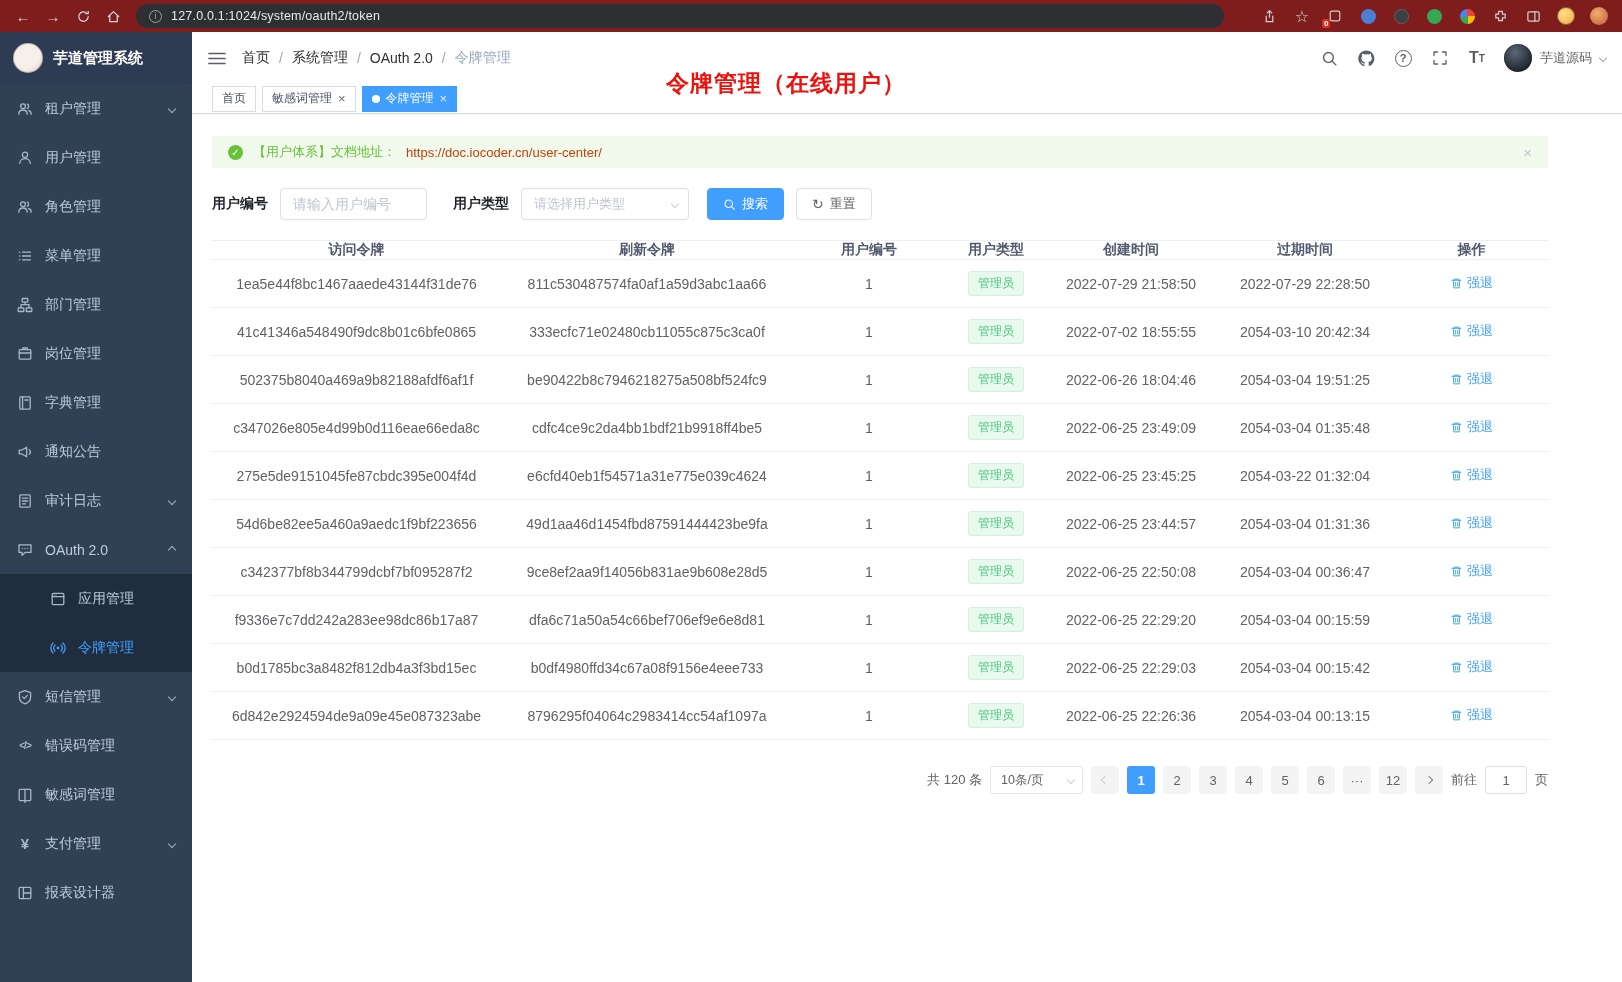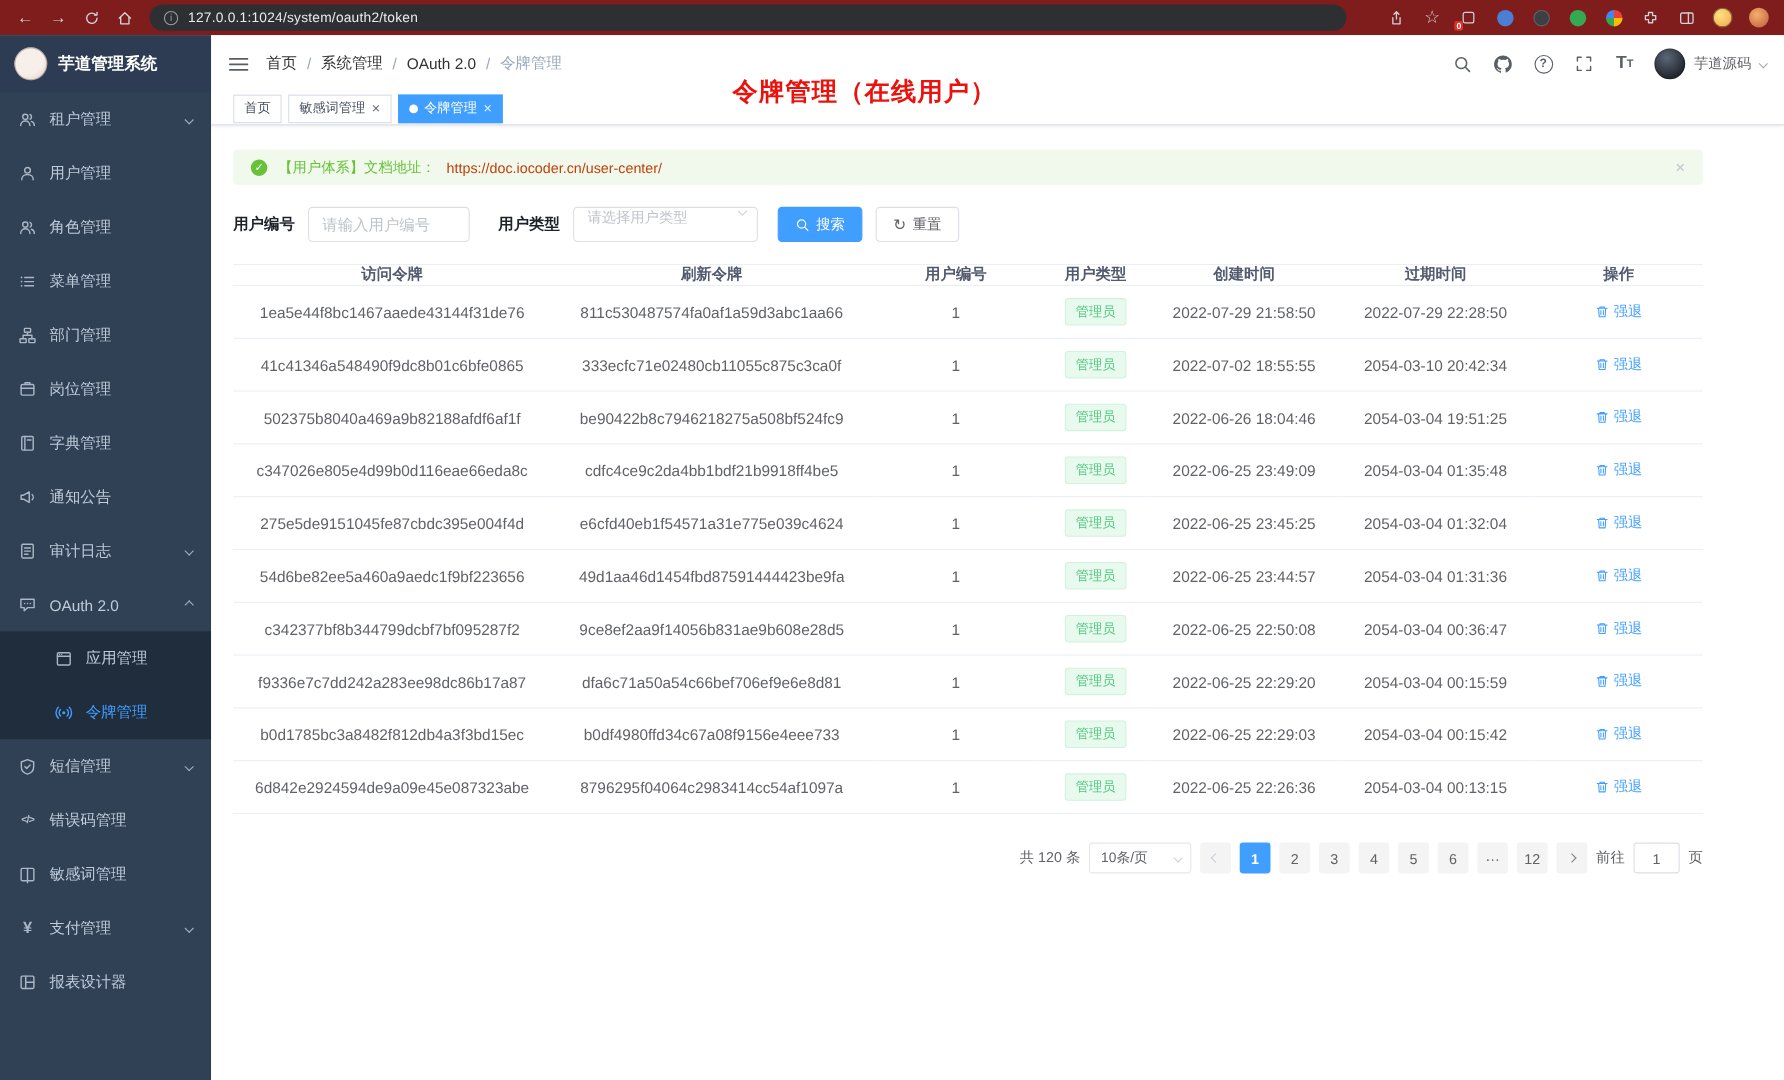--- a/index.html
+++ b/index.html
@@ -84,21 +84,21 @@
   .alert { height:32px; background:#f0f9eb; border-radius:4px; display:flex; align-items:center; gap:10px; padding:0 16px; font-size:13px; color:#67c23a; margin-bottom:20px; }
   .alert-check { width:15px; height:15px; border-radius:50%; background:#67c23a; color:#fff; font-size:10px; display:flex; align-items:center; justify-content:center; flex:none; }
   .alert-check::before{content:"\2713";}
   .alert a { color:#c2410c; text-decoration:none; cursor:pointer; }
   .alert .close { margin-left:auto; color:#c0c4cc; font-size:15px; cursor:pointer; }
 
   .filter { display:flex; align-items:center; margin-bottom:20px; }
   .f-label { font-weight:700; color:#1f2329; font-size:14px; margin-right:12px; }
   .f-input { width:147px; height:32px; border:1px solid #dcdfe6; border-radius:4px; padding:0 12px; font-size:14px; color:#606266; outline:none; font-family:inherit; }
   .f-input::placeholder { color:#bfc4cc; }
-  .f-sel { width:168px; height:32px; border:1px solid #dcdfe6; border-radius:4px; padding:0 10px 0 12px; font-size:13px; color:#bfc4cc; display:flex; align-items:flex-start; cursor:pointer; background:#fff; }
+  .f-sel { width:168px; height:32px; border:1px solid #dcdfe6; border-radius:4px; padding:0 10px 0 12px; font-size:13px; color:#bfc4cc; display:flex; align-items:center; cursor:pointer; background:#fff; }
   .f-sel .chev { margin-left:auto; color:#c0c4cc; }
   .sp26 { width:26px; flex:none; } .sp18 { width:18px; flex:none; } .sp12 { width:12px; flex:none; }
   .btn { height:32px; border-radius:4px; border:1px solid #dcdfe6; background:#fff; color:#606266; font-size:13px; display:inline-flex; align-items:center; gap:6px; padding:0 15px; cursor:pointer; font-family:inherit; }
   .btn.primary { background:#409eff; border-color:#409eff; color:#fff; }
   .g-refresh::before{content:"\21BB"; font-size:14px;}
 
   
   table { width:1336px; border-collapse:collapse; table-layout:fixed; }
   th { height:18px; font-size:14px; font-weight:700; color:#515a6e; border-top:1px solid #ebeef5; border-bottom:1px solid #ebeef5; text-align:center; }
   td { height:48px; font-size:14px; color:#606266; border-bottom:1px solid #ebeef5; text-align:center; white-space:nowrap; overflow:hidden; }
@@ -558,21 +558,21 @@
                   </a>
                 </td>
               </tr>
 
               <tr>
                 <td>275e5de9151045fe87cbdc395e004f4d</td>
                 <td>e6cfd40eb1f54571a31e775e039c4624</td>
                 <td>1</td>
                 <td><span class="tag-success">管理员</span></td>
                 <td>2022-06-25 23:45:25</td>
-                <td>2054-03-04 01:32:04</td>
+                <td>2054-03-22 01:32:04</td>
                 <td>
                   <a class="op-link">
                     <svg viewBox="0 0 16 16">
                       <path d="M2.5 4h11M5.5 4V2.6h5V4M4 4l.7 9.4h6.6L12 4M6.6 6.5v4.6M9.4 6.5v4.6"></path>
                     </svg>
                     <span>强退</span>
                   </a>
                 </td>
               </tr>
 

